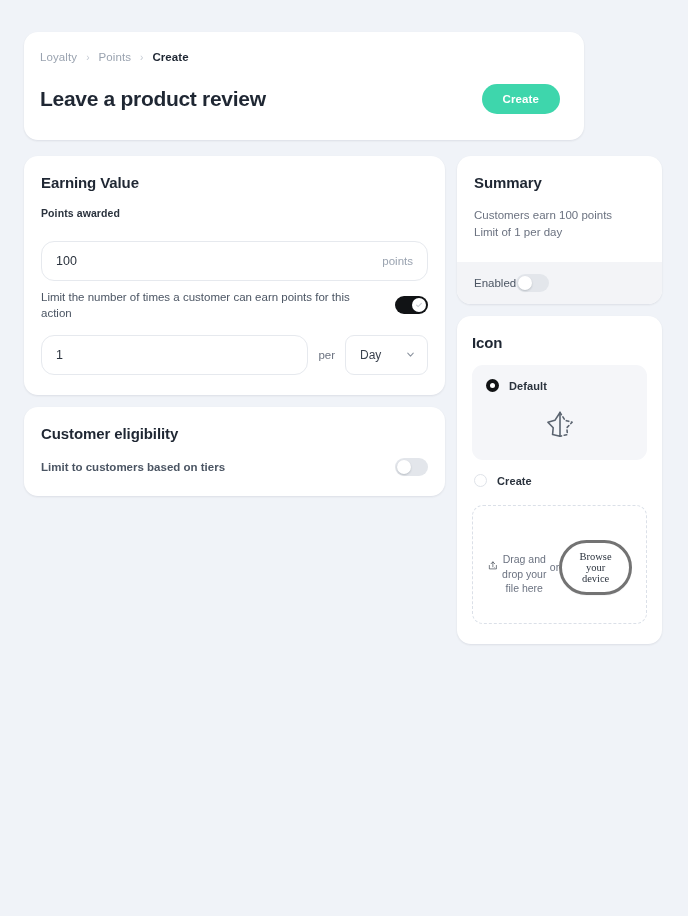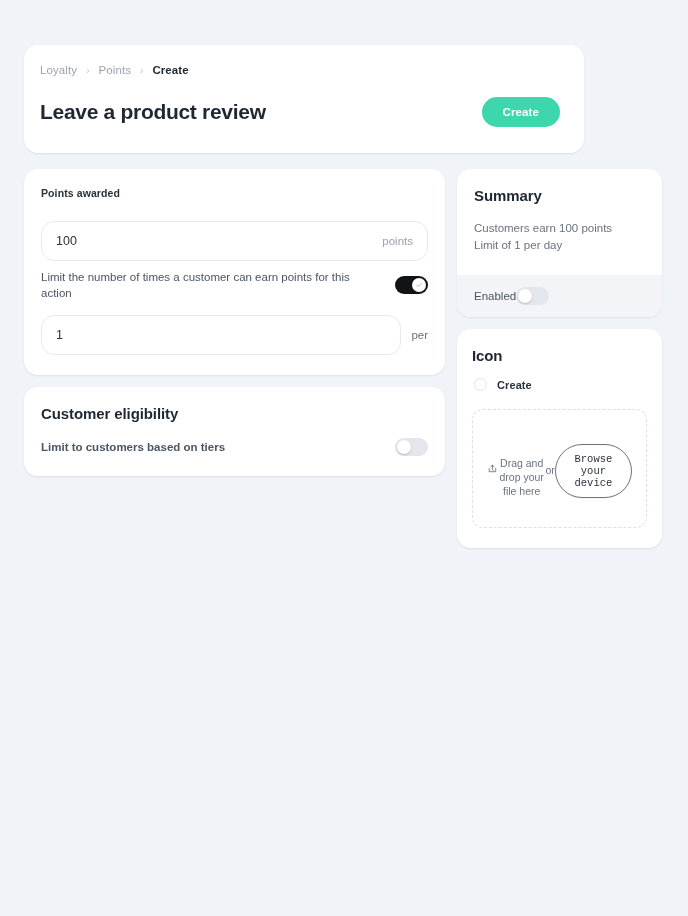--- a/index.html
+++ b/index.html
@@ -14,21 +14,21 @@
     font-family: "Liberation Sans", sans-serif;
     -webkit-font-smoothing: antialiased;
     color: #1f2733;
     overflow: hidden;
   }
 
   .page {
     width: 608px;
     height: 916px;
     position: relative;
-    padding: 45px 24px;
+    padding: 32px 24px;
   }
 
   .card {
     background: #ffffff;
     border-radius: 14px;
     box-shadow: 0 1px 2px rgba(16, 24, 40, 0.05), 0 1px 3px rgba(16,24,40,0.04);
   }
 
   
   .header-card {
@@ -304,23 +304,23 @@
     line-height: 1.35;
   }
   .dz-or {
     font-size: 10.5px;
     color: #6b7280;
     margin-top: 2px;
   }
   .btn-browse {
     margin-top: 4px;
     background: #ffffff;
-    border: 1px solid #737373;
+    border: 3px solid #737373;
     border-radius: 999px;
-    font-family: Liberation Mono, monospace;
+    font-family: Liberation Serif, serif;
     font-size: 10.5px;
     color: #2a323d;
     padding: 8px 17px;
     cursor: pointer;
     box-shadow: 0 1px 1px rgba(16,24,40,.04);
   }
 </style>
 </head>
 <body>
 
@@ -341,20 +341,21 @@
       <button class="btn-create">Create</button>
     </div>
 
   </div>
 
   <div class="columns">
 
     <div class="col-left">
 
       <div class="card card-pad" style="margin-bottom:12px;">
+        <div class="card-title">Earning Value</div>
 
         <div class="field-label">Points awarded</div>
 
         <div class="input-wrap">
           <input type="text" value="100" style="">
           <span class="input-suffix">points</span>
         </div>
 
         <div class="toggle-row">
           <span class="toggle-label">Limit the number of times a customer can earn points for this action</span>
@@ -365,20 +366,26 @@
               </svg>
             </span>
           </span>
         </div>
 
         <div class="limit-row">
           <div class="input-wrap">
             <input type="text" value="1" style="">
           </div>
           <span class="per-text">per</span>
+          <div class="select-wrap">
+            <span class="select-value">Day</span>
+            <svg width="11" height="11" viewBox="0 0 12 12">
+              <path d="M3 4.5 L6 7.8 L9 4.5" fill="none" stroke="#8a929e" stroke-width="1.1" stroke-linecap="round" stroke-linejoin="round"></path>
+            </svg>
+          </div>
         </div>
       </div>
 
       <div class="card card-pad">
         <div class="card-title">Customer eligibility</div>
         <div class="toggle-row" style="margin-top:14px;font-weight:bold;">
           <span class="toggle-label">Limit to customers based on tiers</span>
           <span class="switch">
             <span class="knob">
               
@@ -403,20 +410,34 @@
             <span class="knob">
               
             </span>
           </span>
         </div>
       </div>
 
       <div class="card icon-card">
         <div class="card-title" style="margin-bottom:14px;">Icon</div>
 
+        <div class="icon-option">
+          <div class="radio-row">
+            <span class="radio">
+                <span class="dot"></span>
+              </span>
+            <span class="radio-label">Default</span>
+          </div>
+          <div class="icon-preview">
+            <svg width="34" height="34" viewBox="0 0 32 32">
+              <path d="M16 4.2 L16 26.6 L9.0 25.0 L9.6 18.6 L4.6 13.4 L11.2 11.6 Z" fill="none" stroke="#5b6470" stroke-width="1.5" stroke-linejoin="round" stroke-linecap="round"></path>
+              <path d="M16 4.2 L20.8 11.6 L27.4 13.4 L22.4 18.6 L23.0 25.0 L16 26.6" fill="none" stroke="#5b6470" stroke-width="1.5" stroke-linejoin="round" stroke-linecap="round" stroke-dasharray="2.4 2.6"></path>
+            </svg>
+          </div>
+        </div>
 
         <div class="radio-row custom-row">
           <span class="radio off"></span>
           <span class="radio-label">Create</span>
         </div>
 
         <div class="dropzone">
           <svg width="30" height="30" viewBox="0 0 30 30">
             <path d="M15 17.2 L15 4.6" fill="none" stroke="#2a323d" stroke-width="1.6" stroke-linecap="round"></path>
             <path d="M10.4 9.2 L15 4.4 L19.6 9.2" fill="none" stroke="#2a323d" stroke-width="1.6" stroke-linecap="round" stroke-linejoin="round"></path>

